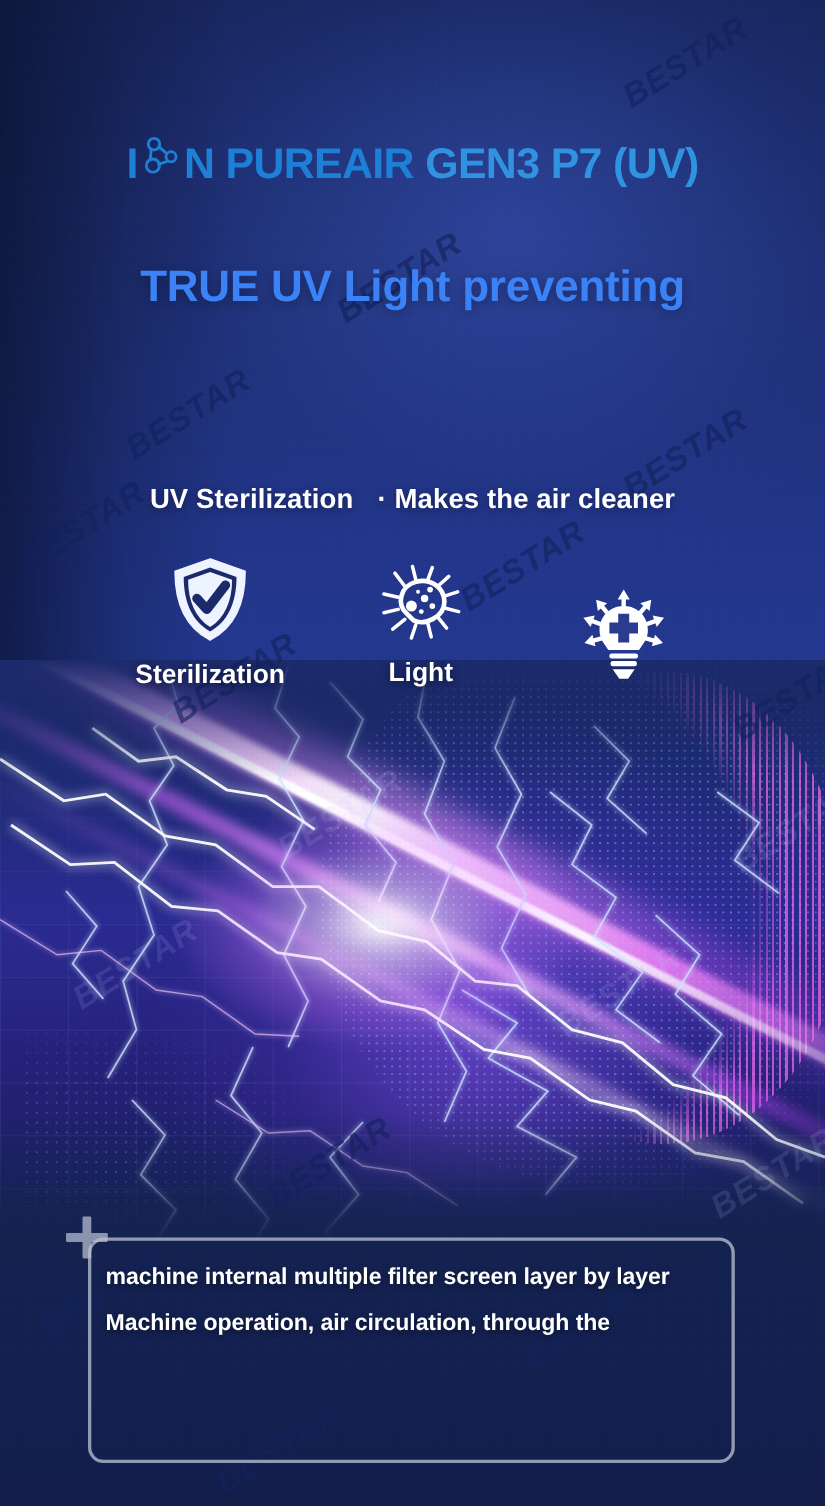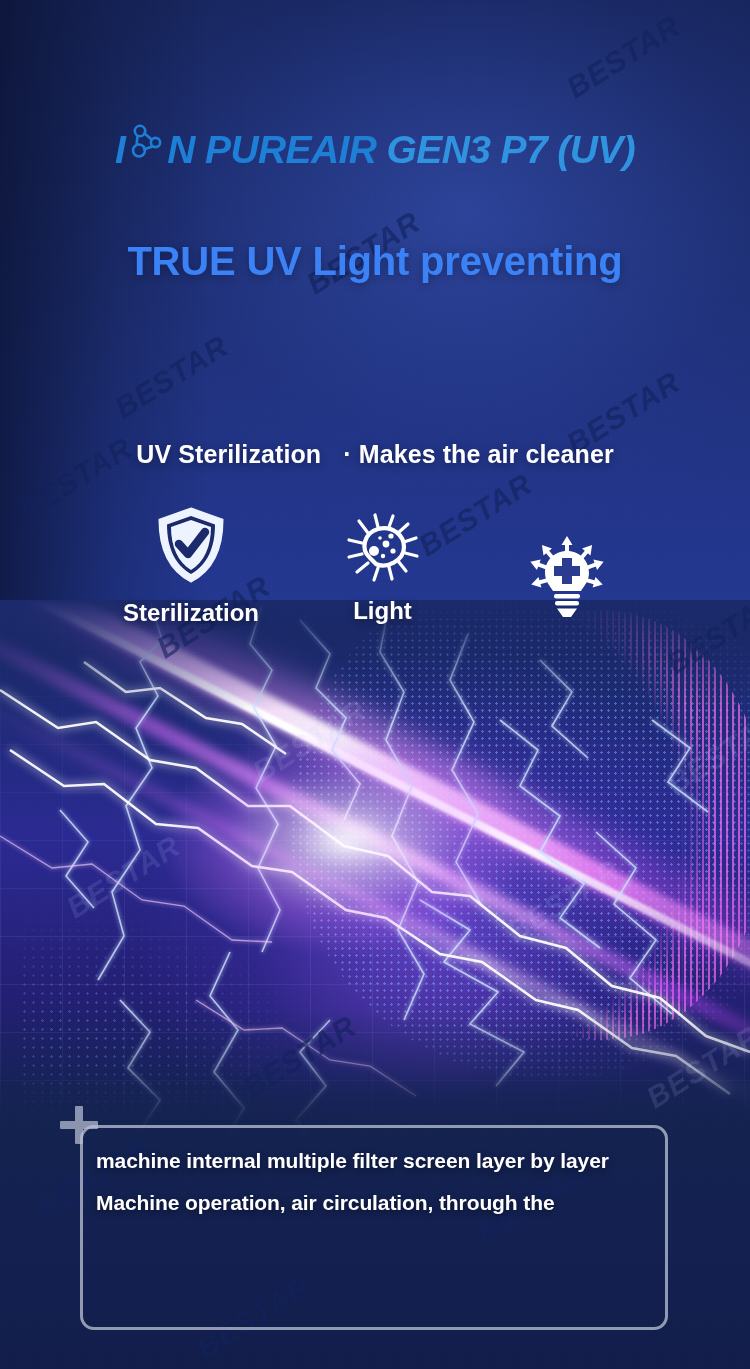--- a/index.html
+++ b/index.html
@@ -187,21 +187,20 @@
   .wm.light { color: rgba(190,205,255,.13); }
 
   
   .content { position: absolute; inset: 0; }
 
   .brand-row {
     position: absolute;
     top: 122px; left: 0; right: 0;
     text-align: center;
     white-space: nowrap;
-    font-style: italic;
   }
   .brand-text {
     font-size: 39px;
     font-weight: 800;
     letter-spacing: -0.6px;
     line-height: 1;
     vertical-align: middle;
   }
   .brand-ion-i { color: #1d7fd6; }
   .brand-ion-n { color: #1d7fd6; }

